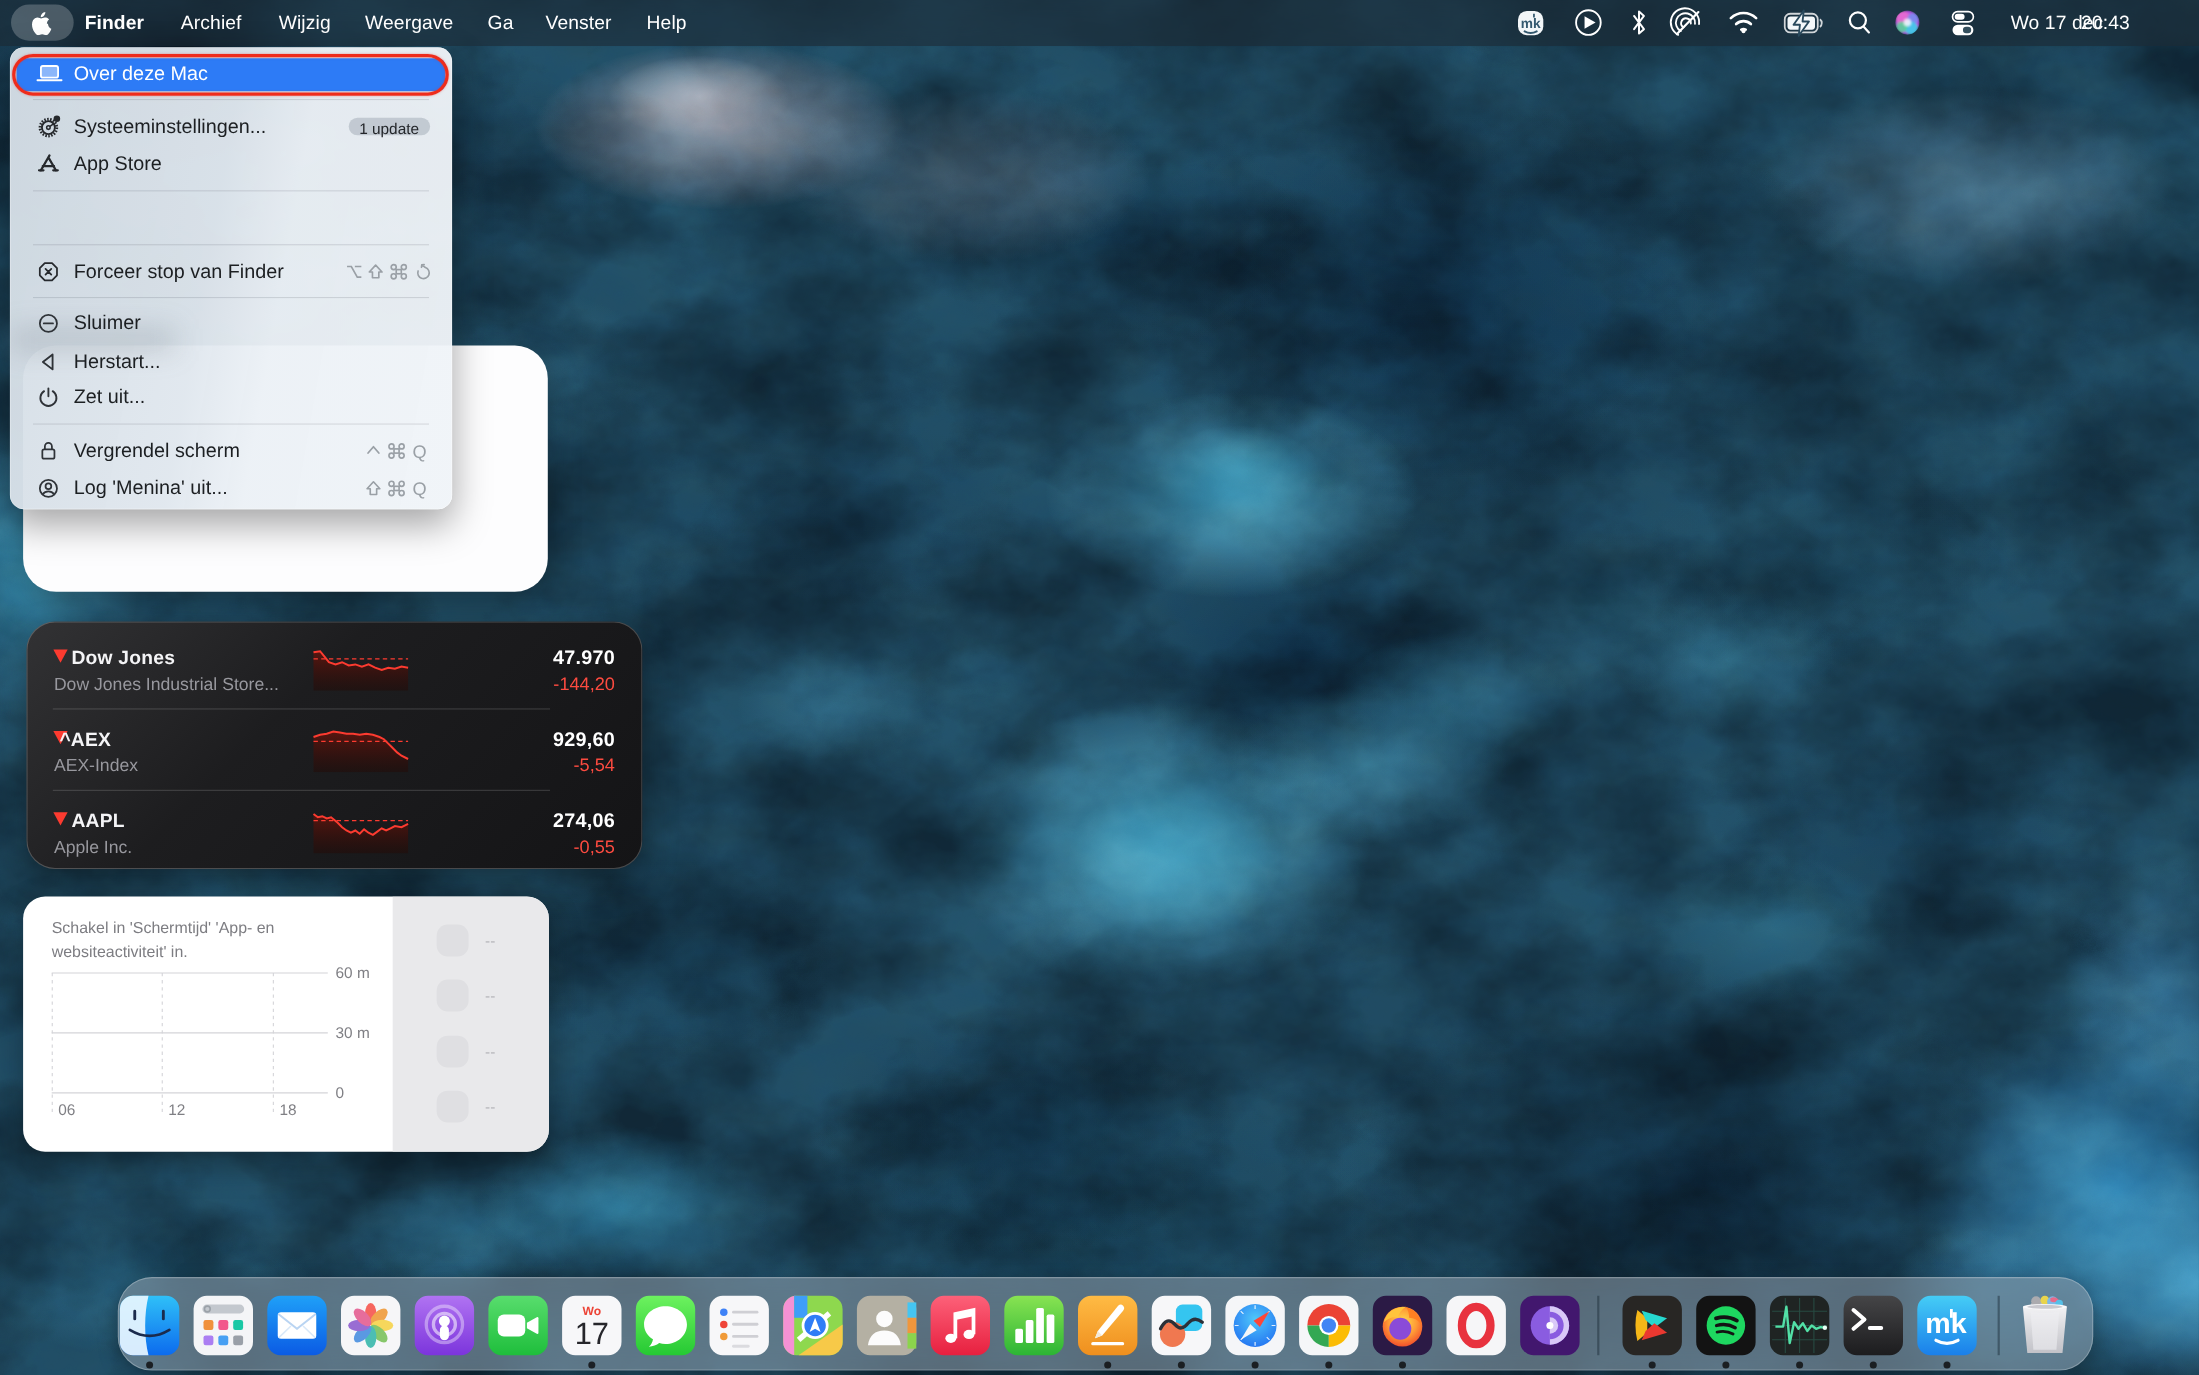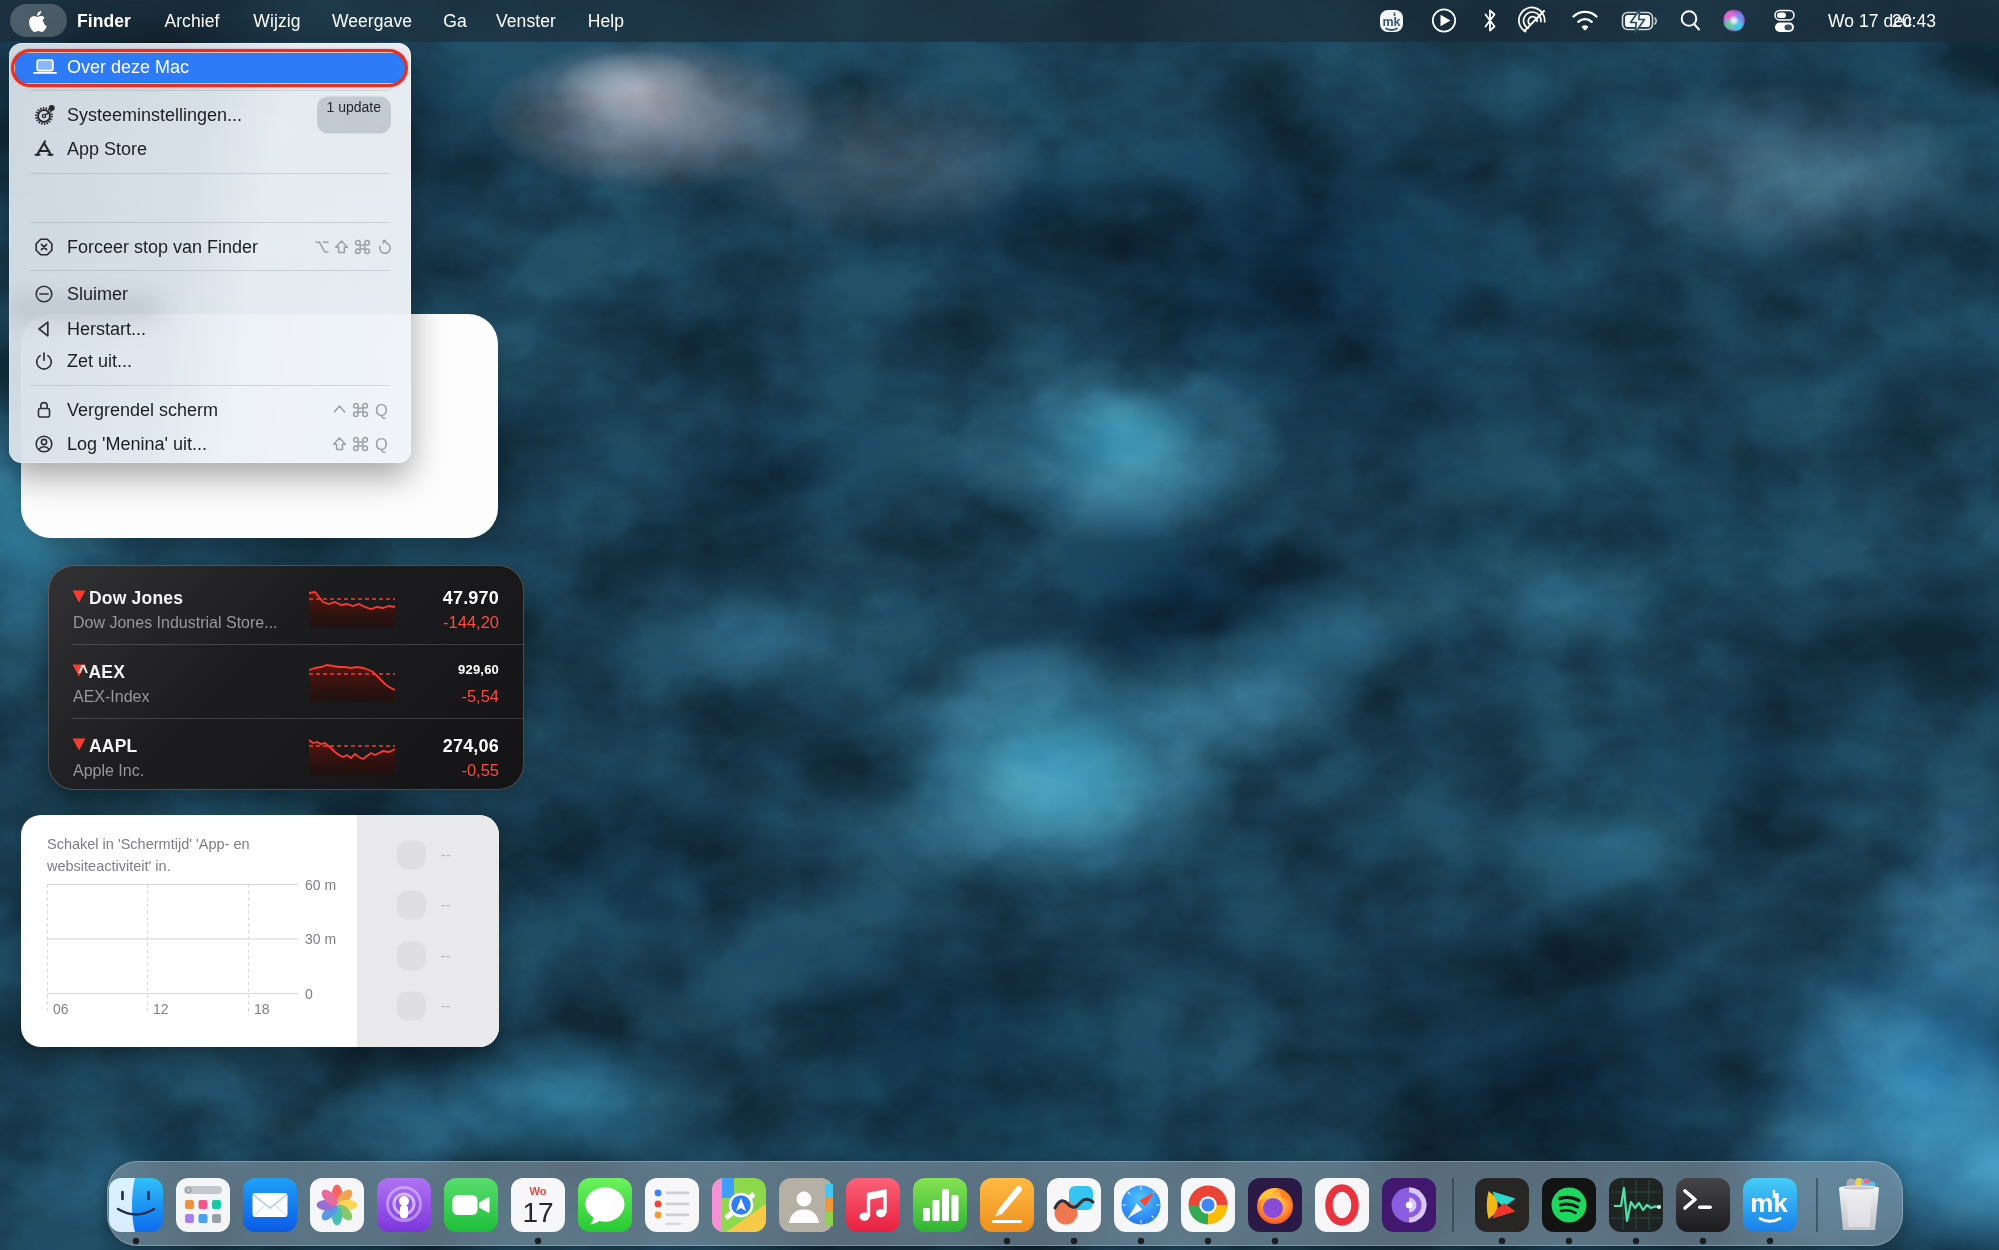--- a/index.html
+++ b/index.html
@@ -215,21 +215,21 @@
     <svg class="ic" width="24" height="24" viewBox="0 0 24 24">
       <g fill="none" stroke="#26292d">
         <circle cx="11" cy="13" r="7.6" stroke-width="2.6" stroke-dasharray="1.4 1.25"></circle>
         <circle cx="11" cy="13" r="5.9" stroke-width="1.7"></circle>
         <circle cx="11" cy="13" r="1.6" stroke-width="1.4"></circle>
         <path d="M12.4 11.9 L15.6 9.6" stroke-width="1.4"></path>
       </g>
       <circle cx="18.7" cy="5" r="3" fill="#26292d"></circle>
     </svg>
     <span class="lbl">Systeeminstellingen...</span>
-    <div class="abs" style="right:20px;top:50%;transform:translateY(-50%);height:37px;border-radius:11px;background:rgba(150,162,172,.45);font-size:14px;color:#23262a;line-height:21.5px;padding:0 10px">1 update</div>
+    <div class="abs" style="right:20px;top:50%;transform:translateY(-50%);height:16px;border-radius:11px;background:rgba(150,162,172,.45);font-size:14px;color:#23262a;line-height:21.5px;padding:0 10px">1 update</div>
   </div>
   <div class="mrow" style="top:89px">
     <svg class="ic" width="22" height="22" viewBox="0 0 22 22">
       <g fill="none" stroke="#26292d" stroke-width="2.1" stroke-linecap="round">
         <path d="M4.2 16.8 L10.9 5.2 M10.9 5.2 L12 3.3 M17.8 16.8 L11.2 5.4"></path>
         <path d="M5.9 13 H16.1"></path>
         <path d="M2.5 16.8 H6.5 M15.4 16.8 H19.5"></path>
       </g>
     </svg>
     <span class="lbl">App Store</span>
@@ -309,23 +309,23 @@
     </svg>
     <span class="lbl">Log 'Menina' uit...</span>
     <svg class="mshort" width="62" height="20" viewBox="0 0 62 20">
       <use href="#kshift" x="0" y="2.5"></use>
       <use href="#kcmd" x="21" y="2.5"></use>
       <text x="43" y="16" font-size="16.5" fill="#9aa0a6" font-family="Liberation Sans">Q</text>
     </svg>
   </div>
 </div>
 
-<div class="abs" id="stocks" style="left:24px;top:565px;width:476px;height:225px;border-radius:26px;
+<div class="abs" id="stocks" style="left:24px;top:565px;width:560px;height:225px;border-radius:26px;
   background:linear-gradient(135deg,#323234 0%,#1d1d1f 40%,#141416 100%);
-  box-shadow:0 0 0 1px rgba(255,255,255,.22) inset, 0 12px 30px rgba(0,0,0,.4);margin-left:24px;">
+  box-shadow:0 0 0 1px rgba(255,255,255,.22) inset, 0 12px 30px rgba(0,0,0,.4);">
   <div class="abs" style="left:23.5px;top:78.5px;width:452.5px;height:1px;background:rgba(255,255,255,.16)"></div>
   <div class="abs" style="left:23.5px;top:152.5px;width:452.5px;height:1px;background:rgba(255,255,255,.16)"></div>
 
   <svg class="abs" style="left:24px;top:25px" width="14" height="13" viewBox="0 0 14 13">
         <path d="M0.5 0.5 H13.5 L7 12.5 Z" fill="#fc3b30"></path>
       </svg>
   <div class="abs" style="left:41px;top:23px;font-size:17.5px;font-weight:bold;color:#f4f4f6;letter-spacing:.2px">Dow Jones</div>
   <div class="abs" style="left:25px;top:48.5px;font-size:16px;color:#98989e">Dow Jones Industrial Store...</div>
   <div class="abs" style="right:25px;top:23px;font-size:18px;font-weight:bold;color:#fff;letter-spacing:.2px">47.970</div>
   <div class="abs" style="right:25px;top:48px;font-size:16.5px;font-weight:500;color:#fc4b40">-144,20</div>
@@ -339,21 +339,21 @@
     <path d="M2 7 L8 6 L12 11 L16 16 L22 18 L28 16 L34 19 L40 18 L46 20 L52 18 L58 21 L64 23 L70 21 L76 22 L82 20 L88 21 L88 42 L2 42 Z" fill="url(#rg1)"></path>
     <path d="M2 13 H88" stroke="#fc3b30" stroke-width="1.3" stroke-dasharray="4 3"></path>
     <path d="M2 7 L8 6 L12 11 L16 16 L22 18 L28 16 L34 19 L40 18 L46 20 L52 18 L58 21 L64 23 L70 21 L76 22 L82 20 L88 21" fill="none" stroke="#fc3b30" stroke-width="1.8"></path>
   </svg>
 
   <svg class="abs" style="left:24px;top:99px" width="14" height="13" viewBox="0 0 14 13">
         <path d="M0.5 0.5 H13.5 L7 12.5 Z" fill="#fc3b30"></path>
       </svg>
   <div class="abs" style="left:30px;top:97px;font-size:17.5px;font-weight:bold;color:#f4f4f6;letter-spacing:.2px">^AEX</div>
   <div class="abs" style="left:25px;top:122.5px;font-size:16px;color:#98989e">AEX-Index</div>
-  <div class="abs" style="right:25px;top:97px;font-size:13px;font-weight:bold;color:#fff;letter-spacing:.2px">929,60</div>
+  <div class="abs" style="right:25px;top:97px;font-size:18px;font-weight:bold;color:#fff;letter-spacing:.2px">929,60</div>
   <div class="abs" style="right:25px;top:122px;font-size:16.5px;font-weight:500;color:#fc4b40">-5,54</div>
   <svg class="abs" style="left:259px;top:95px" width="91" height="42" viewBox="0 0 91 42">
     <defs>
           <linearGradient id="rg2" x1="0" y1="0" x2="0" y2="1">
       <stop offset="0" stop-color="#60150e" stop-opacity=".9"></stop>
             <stop offset="1" stop-color="#230a06" stop-opacity=".5"></stop>
     </linearGradient>
         </defs>
     <path d="M2 10 L8 8 L14 7 L20 5 L26 6 L32 7 L38 7 L44 8 L50 7 L56 8 L62 10 L66 12 L70 16 L74 20 L78 24 L82 27 L88 30 L88 42 L2 42 Z" fill="url(#rg2)"></path>
     <path d="M2 14 H88" stroke="#fc3b30" stroke-width="1.3" stroke-dasharray="4 3"></path>

